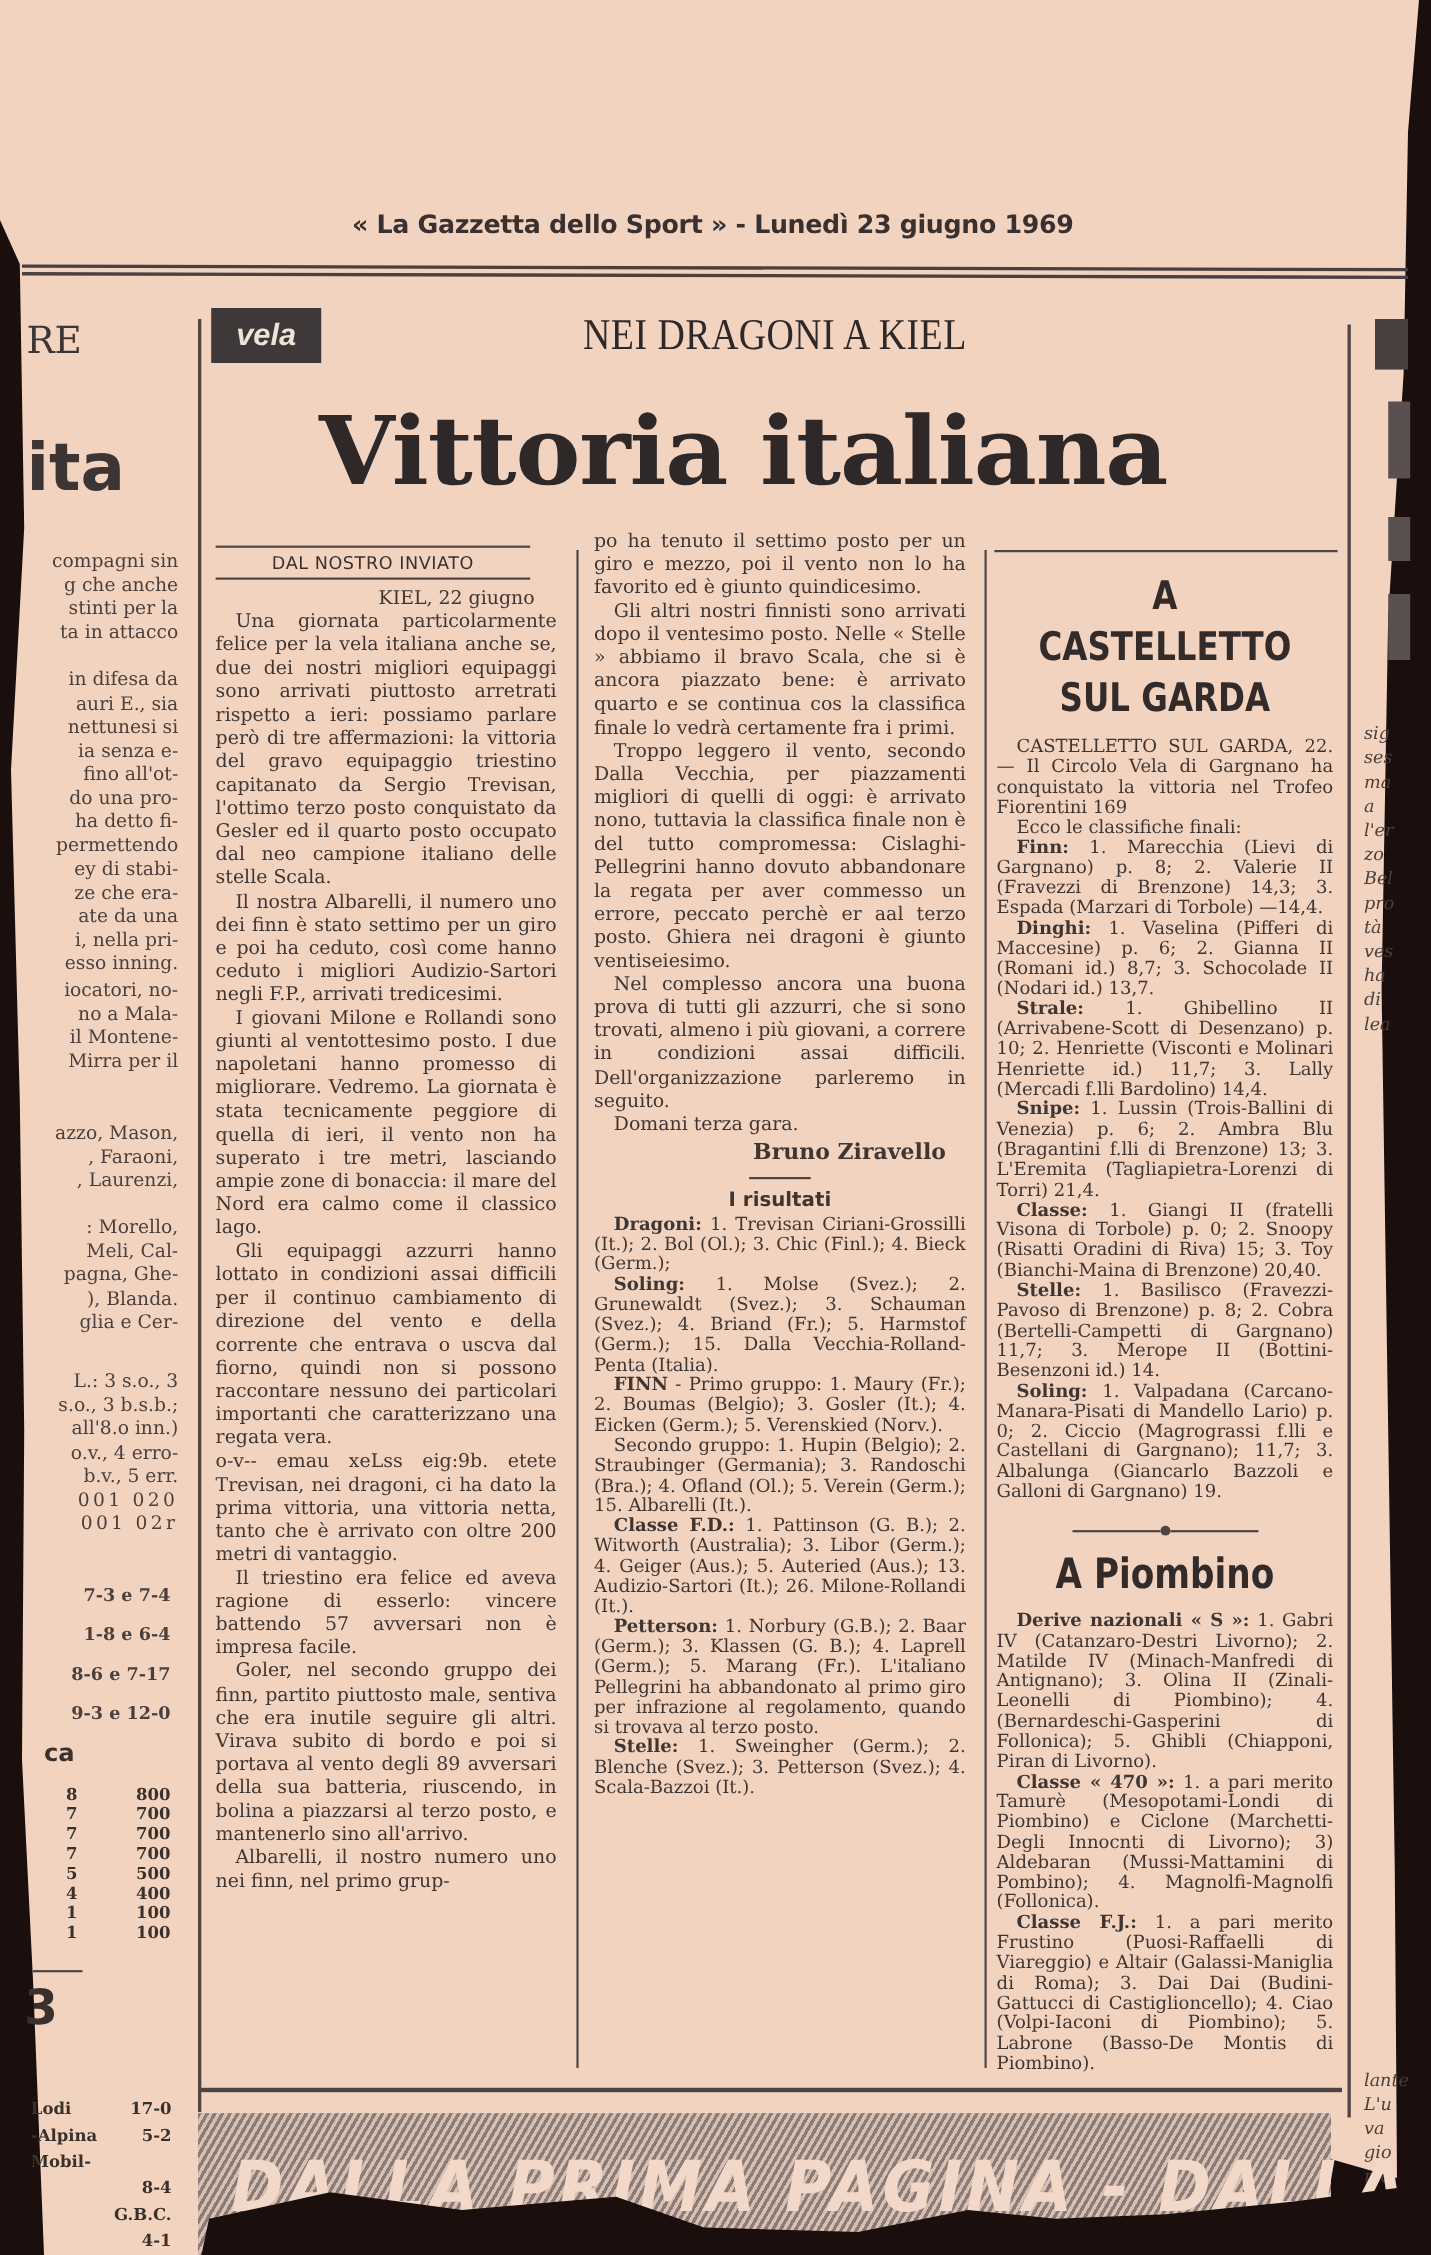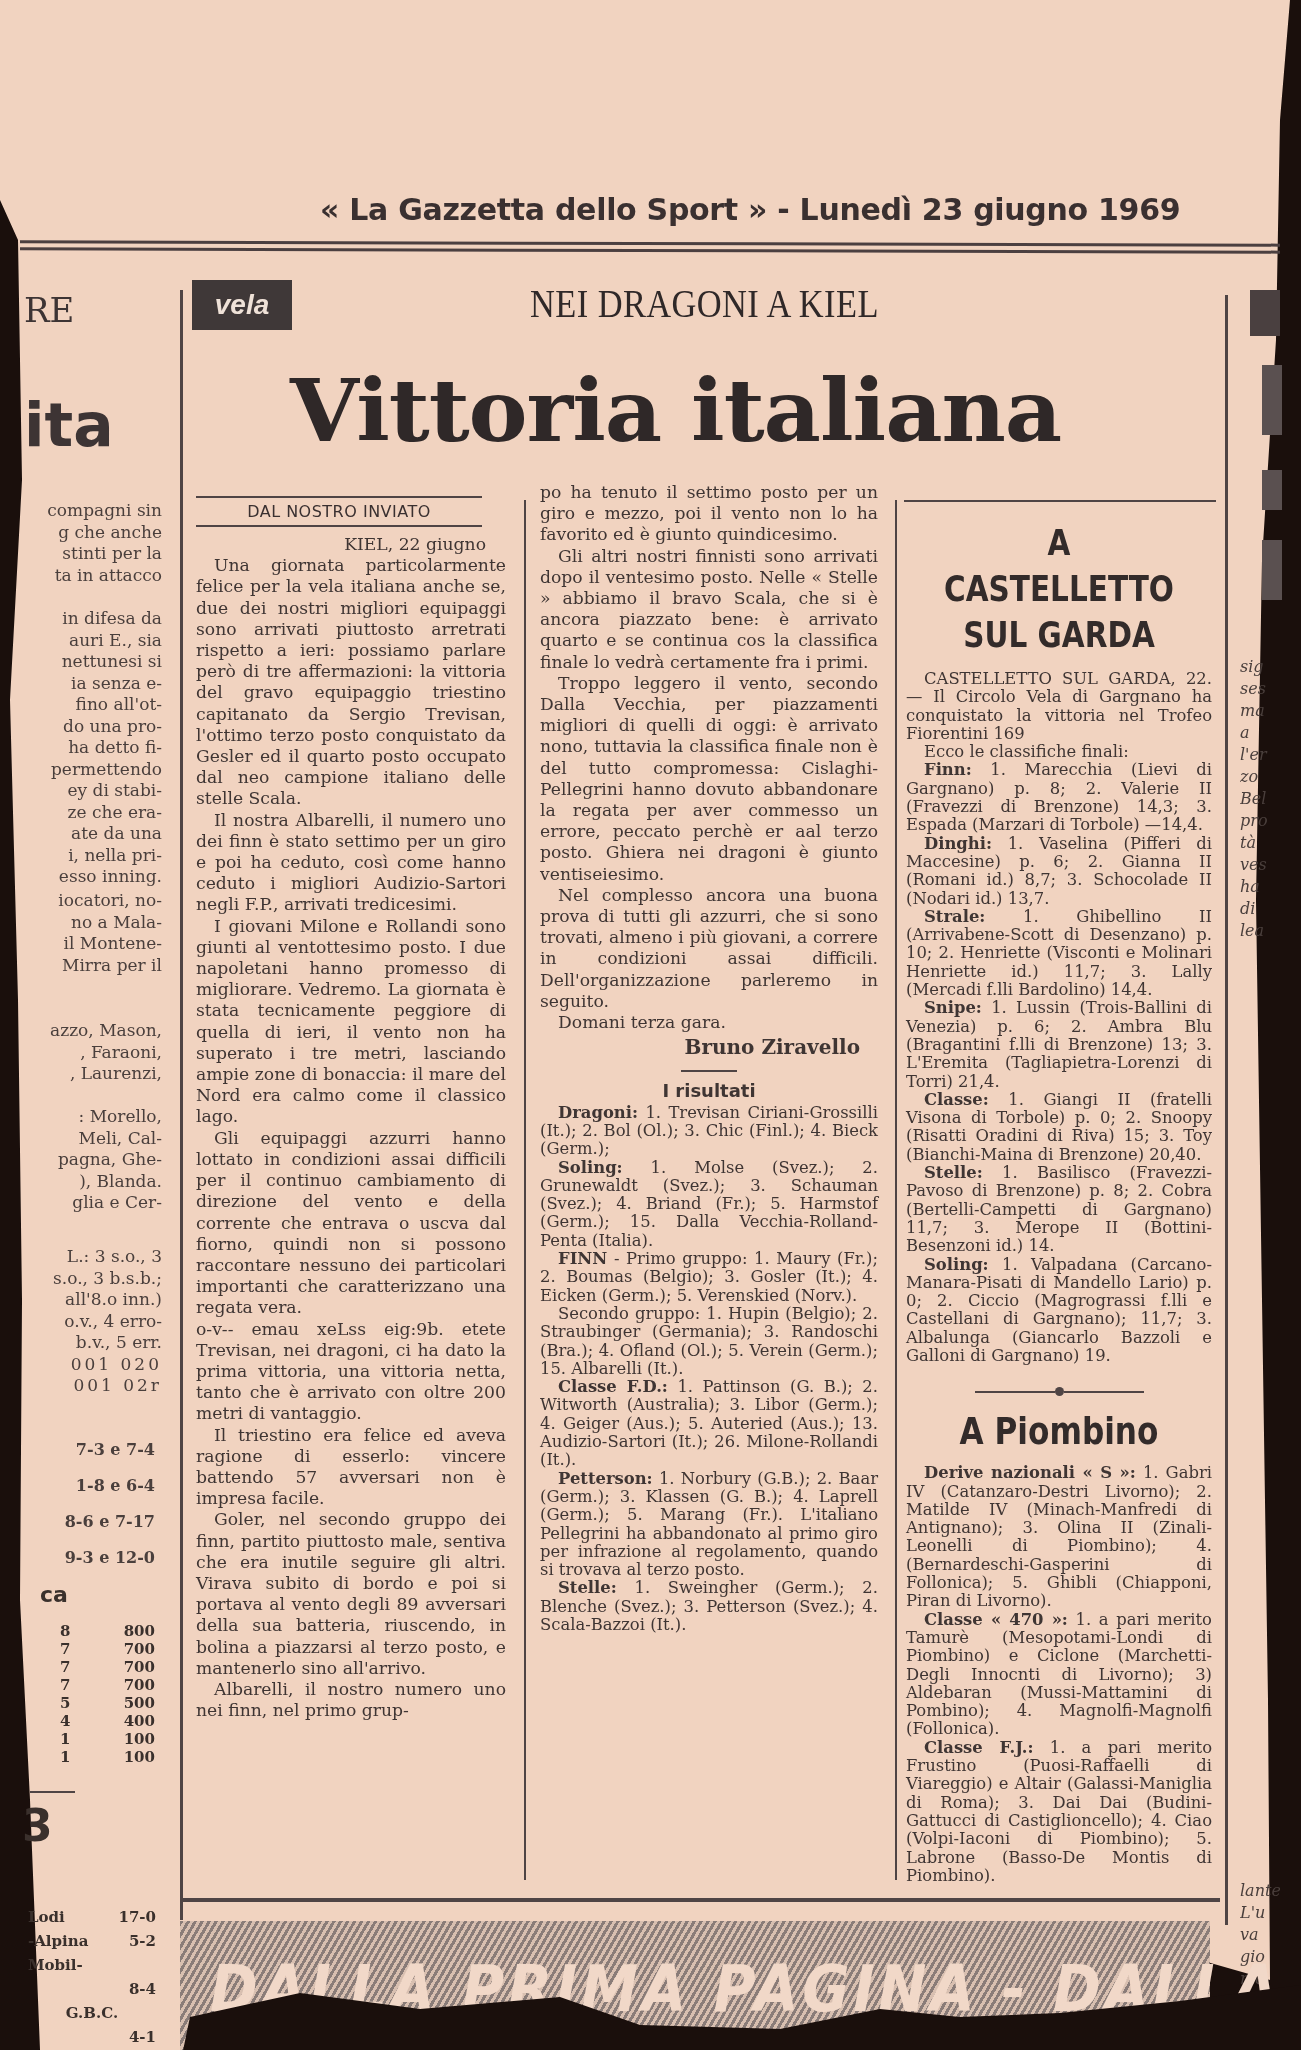--- a/index.html
+++ b/index.html
@@ -11,21 +11,21 @@
   }
   .paper {
     position: absolute; left: 0; top: 0; width: 1301px; height: 2050px;
     background: #f1d3c0;
     clip-path: polygon(0 0, 1290px 0, 1280px 120px, 1276px 340px, 1262px 560px, 1256px 900px, 1262px 1300px, 1268px 1700px, 1270px 1980px, 1200px 1960px, 1050px 2000px, 900px 1975px, 720px 2010px, 560px 1995px, 420px 2050px, 180px 2050px, 40px 2050px, 30px 1800px, 20px 1600px, 22px 1300px, 18px 1000px, 10px 700px, 22px 480px, 18px 240px, 0 200px);
   }
   .abs { position: absolute; }
   
   .masthead {
     left: 320px; top: 192px; font-family: "DejaVu Sans", sans-serif; font-weight: bold;
-    font-size: 30px; letter-spacing: -0.3px; color: #3a3030;
+    font-size: 23px; letter-spacing: -0.3px; color: #3a3030;
   }
   .rule-double { left: 20px; top: 242px; width: 1260px; height: 3px; background: #4b3f40;
     box-shadow: 0 7px 0 #4b3f40; transform: rotate(0.15deg); }
   .vrule { width: 3px; background: #4f4444; }
   .hrule { height: 2px; background: #4f4444; }
   
   .leftcol { left: 22px; width: 140px; font-size: 17px; line-height: 21.5px; text-align: right; color: #4a3f3c; }
   .leftcol .line { white-space: nowrap; overflow: hidden; }
   .left-head { left: 24px; font-family: "DejaVu Serif", serif; font-size: 34px; color: #3d3434; }
   .left-head.big { font-family: "DejaVu Sans", sans-serif; font-weight: bold; font-size: 60px; }
@@ -203,21 +203,21 @@
       <span>5-2</span>
     </div>
   <div style="display:flex;justify-content:space-between;">
       <span>Mobil-</span>
       <span></span>
     </div>
   <div style="display:flex;justify-content:space-between;">
       <span></span>
       <span>8-4</span>
     </div>
-  <div style="display:flex;justify-content:center;">
+  <div style="display:flex;justify-content:flex-end;">
       <span>G.B.C.</span>
       <span></span>
     </div>
   <div style="display:flex;justify-content:space-between;">
       <span></span>
       <span>4-1</span>
     </div>
   <div style="display:flex;justify-content:space-between;">
       <span>C.U.S.</span>
       <span></span>

